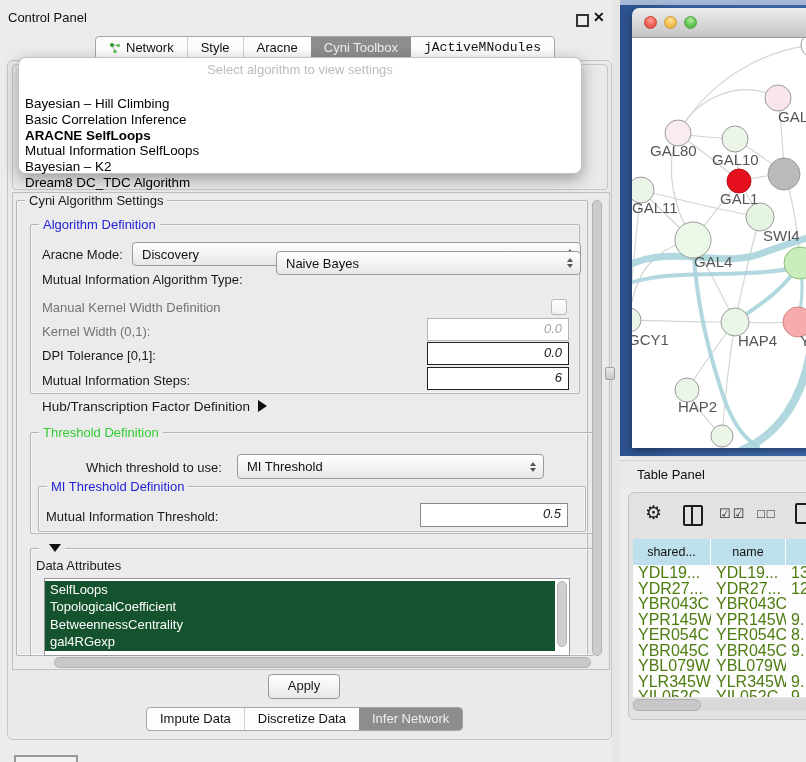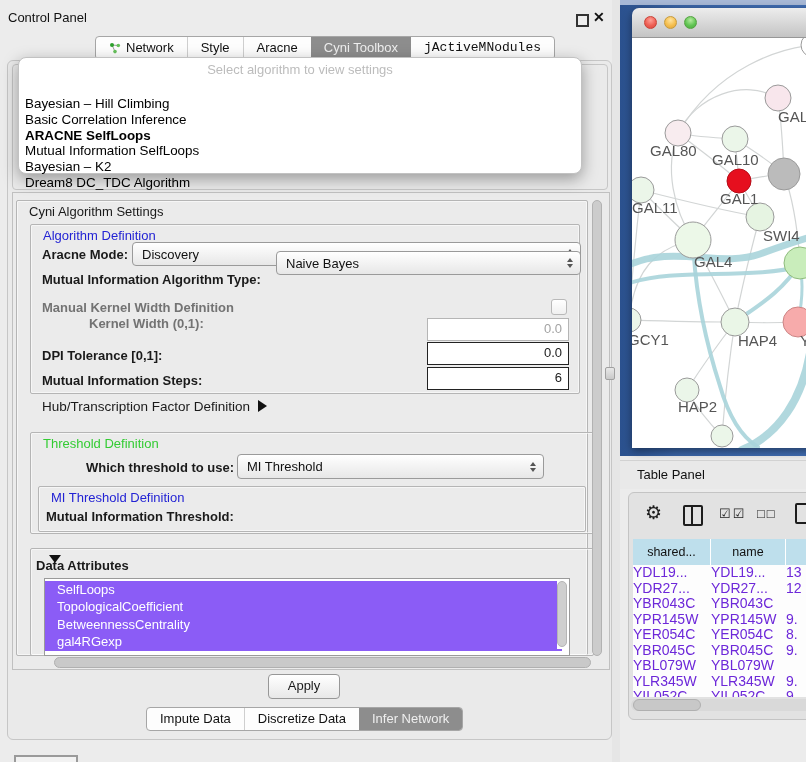--- a/index.html
+++ b/index.html
@@ -27,42 +27,42 @@
   .combo{background:linear-gradient(#ffffff,#e7e7e7);border:1px solid #9a9a9a;border-radius:4px;
          font-size:13px;display:flex;align-items:center;padding-left:9px;color:#111;}
   .combo .arrows{margin-left:auto;margin-right:7px;display:flex;flex-direction:column;gap:2px;}
   .combo .arrows i{display:block;width:0;height:0;border-left:3.5px solid transparent;border-right:3.5px solid transparent;}
   .combo .arrows .up{border-bottom:4px solid #555;}
   .combo .arrows .dn{border-top:4px solid #555;}
   .bg-combo{left:34px;top:162px;width:552px;height:26px;border-radius:6px;color:#a9a9a9;z-index:1;}
 
   .settings-pane{left:12px;top:192px;width:596px;height:476px;border:1px solid #c0c0c0;background:#ebebeb;}
   .groupbox{border:1px solid #b5b5b5;border-radius:2px;box-shadow:inset 0 0 0 1px rgba(255,255,255,.55);}
-  .boxlabel{position:absolute;top:-8px;left:8px;background:#ebebeb;padding:0 4px;font-size:13px;white-space:nowrap;margin-top:11px;}
+  .boxlabel{position:absolute;top:-8px;left:8px;background:#ebebeb;padding:0 4px;font-size:13px;white-space:nowrap;}
   .lbl-blue{color:#2323d4;}
   .lbl-green{color:#33cc33;}
   .cyni-box{left:16px;top:200px;width:570px;height:454px;}
   .algdef-box{left:30px;top:224px;width:548px;height:168px;}
   .thr-box{left:30px;top:432px;width:562px;height:100px;}
   .mit-box{left:38px;top:486px;width:546px;height:44px;}
   .src-box{left:30px;top:548px;width:562px;height:106px;}
 
-  .flabel{font-weight:bold;font-size:13px;white-space:nowrap;}
+  .flabel{font-weight:normal;font-size:13px;white-space:nowrap;}
   .flabel.disabled{color:#737373;}
-  .vfield{background:#fff;border:1px solid #222;font-size:13px;text-align:right;padding-right:6px;line-height:20px;}
+  .vfield{background:#fff;border:1px solid #222;font-size:13px;text-align:right;padding-right:6px;line-height:20px;font-style:italic;}
   .vfield.disabled{border-color:#b5b5b5;color:#a3a3a3;}
   .checkbox{width:14px;height:14px;border:1px solid #b9b9b9;border-radius:3px;background:linear-gradient(#fff,#f0f0f0);}
 
   .tri-right{display:inline-block;width:0;height:0;border-top:6px solid transparent;border-bottom:6px solid transparent;
              border-left:9px solid #111;margin-left:8px;vertical-align:-1px;}
   .tri-down{display:inline-block;width:0;height:0;border-left:6px solid transparent;border-right:6px solid transparent;
             border-top:8px solid #111;margin-left:6px;vertical-align:1px;}
 
   .attr-list{left:44px;top:578px;width:524px;height:74px;background:#fff;border:1px solid #9a9a9a;overflow:hidden;padding-top:2px;}
-  .attr-item{height:17.4px;line-height:17.4px;background:#8b5cf6;color:#fff;font-size:13px;padding-left:12px;
+  .attr-item{height:17.4px;line-height:17.4px;background:#14532d;color:#fff;font-size:13px;padding-left:5px;
              width:calc(100% - 19px);}
   .list-vscroll{position:absolute;right:2px;top:2px;width:10px;height:68px;background:#fff;}
   .list-vscroll .thumb{width:10px;height:66px;background:#cfcfcf;border:1px solid #b5b5b5;border-radius:5px;box-sizing:border-box;}
 
   .vscroll{left:592px;top:197px;width:11px;height:464px;}
   .vscroll .thumb{width:10px;height:456px;margin-top:3px;background:#cccccc;border:1px solid #b2b2b2;border-radius:5px;box-sizing:border-box;}
   .hscroll{left:54px;top:657px;width:537px;height:11px;}
   .hscroll .thumb{height:11px;width:100%;background:#c9c9c9;border:1px solid #b0b0b0;border-radius:6px;box-sizing:border-box;}
 
   .apply-btn{left:268px;top:674px;width:70px;height:23px;border:1px solid #979797;border-radius:4px;
@@ -102,21 +102,21 @@
   .tb-checks{left:90px;top:13px;font-size:13px;letter-spacing:2px;color:#1d1d1d;}
   .tb-unchecks{left:128px;top:13px;font-size:13px;letter-spacing:2px;color:#1d1d1d;}
   .tb-doc{left:166px;top:10px;width:13px;height:17px;border:2px solid #1d1d1d;border-radius:2px 5px 2px 2px;background:#e2e2e2;}
 
   .grid{left:4px;top:46px;width:240px;}
   .grid .hdr{display:flex;height:26px;}
   .grid .th{background:#bedfec;border-right:1px solid #ffffff;font-size:12.5px;display:flex;
             align-items:center;justify-content:center;color:#111;box-sizing:border-box;}
   .grid .body{height:132px;overflow:hidden;background:#fdfdfd;}
   .grid .tr{display:flex;height:15.5px;}
-  .grid .td{font-size:14px;line-height:15.5px;box-sizing:border-box;white-space:nowrap;overflow:hidden;color:#6d28d9;}
+  .grid .td{font-size:16px;line-height:15.5px;padding-left:5px;box-sizing:border-box;white-space:nowrap;overflow:hidden;color:#4d7c0f;}
   .c0{width:78px;} .c1{width:75px;} .c2{width:60px;}
   .tp-hscroll{left:2px;top:206px;width:196px;height:12px;background:#d9d9d9;border-radius:6px;}
   .tp-hscroll .thumb{height:12px;width:68px;margin-left:2px;background:#c8c8c8;border:1px solid #b0b0b0;border-radius:6px;box-sizing:border-box;}
 
   .docked-icon{left:14px;top:755px;width:60px;height:14px;border:2px solid #9a9a9a;background:#f2f2f2;}
 </style>
 </head>
 <body>
 
 <div id="app">
@@ -178,21 +178,21 @@
     <span>Naive Bayes</span>
     <span class="arrows">
         <i class="up"></i>
         <i class="dn"></i>
       </span>
   </div>
 
   <div class="abs flabel disabled" style="left:42px;top:300px;">Manual Kernel Width Definition</div>
   <div class="abs checkbox" style="left:551px;top:299px;"></div>
 
-  <div class="abs flabel disabled" style="left:42px;top:316px;margin-left:47px;">Kernel Width (0,1):</div>
+  <div class="abs flabel disabled" style="left:42px;top:324px;">Kernel Width (0,1):</div>
   <div class="abs vfield disabled" style="left:427px;top:318px;width:134px;height:21px;">0.0</div>
 
   <div class="abs flabel" style="left:42px;top:348px;">DPI Tolerance [0,1]:</div>
   <div class="abs vfield" style="left:427px;top:342px;width:134px;height:21px;">0.0</div>
 
   <div class="abs flabel" style="left:42px;top:373px;">Mutual Information Steps:</div>
   <div class="abs vfield" style="left:427px;top:367px;width:134px;height:21px;">6</div>
 
   <div class="abs" style="left:42px;top:399px;font-size:13.5px;">
     <span>Hub/Transcription Factor Definition</span><span class="tri-right"></span>
@@ -207,20 +207,21 @@
     <span class="arrows">
         <i class="up"></i>
         <i class="dn"></i>
       </span>
   </div>
 
   <div class="abs groupbox mit-box">
     <span class="boxlabel lbl-blue">MI Threshold Definition</span>
   </div>
   <div class="abs flabel" style="left:46px;top:509px;">Mutual Information Threshold:</div>
+  <div class="abs vfield" style="left:420px;top:503px;width:140px;height:22px;border-color:#8a8a8a;">0.5</div>
 
   <div class="abs groupbox src-box">
     <span class="boxlabel"><span class="tri-down"></span></span>
   </div>
   <div class="abs flabel" style="left:36px;top:558px;">Data Attributes</div>
   <div class="abs attr-list">
     <div class="attr-item">SelfLoops</div>
       <div class="attr-item">TopologicalCoefficient</div>
       <div class="attr-item">BetweennessCentrality</div>
       <div class="attr-item">gal4RGexp</div>

